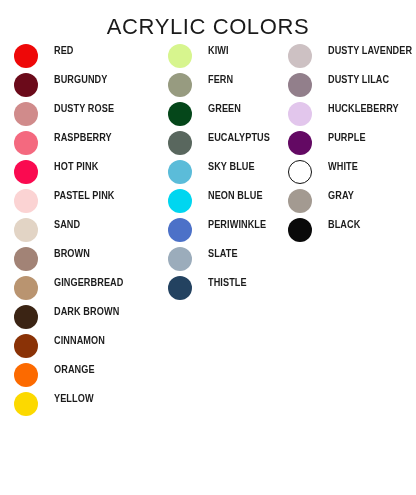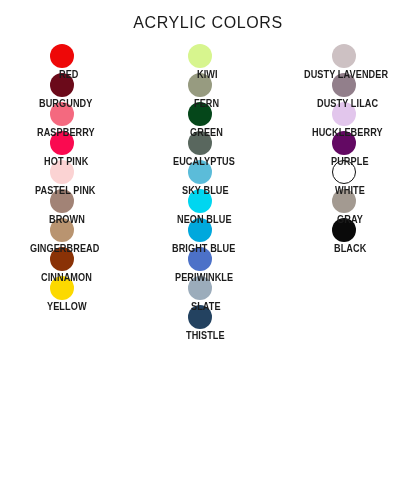--- a/index.html
+++ b/index.html
@@ -19,39 +19,37 @@
     height: 495px;
     background: #ffffff;
   }
   #title {
     position: absolute;
     top: 14px;
     left: 0;
     width: 416px;
     text-align: center;
     font-family: "Liberation Sans", sans-serif;
-    font-size: 16px;
+    font-size: 22px;
     font-weight: 400;
     letter-spacing: 0.6px;
     color: #1a1a1a;
     white-space: nowrap;
   }
   .column {
     position: absolute;
     top: 44px;
   }
   #col-0 { left: 14px; }
-  #col-1 { left: 156px; }
+  #col-1 { left: 168px; }
   #col-2 { left: 288px; }
 
   .swatch-row {
     display: flex;
-    align-items: center;
     height: 29px;
-    flex-direction: column;
   }
   .swatch {
     width: 24px;
     height: 24px;
     border-radius: 50%;
     flex: 0 0 auto;
     box-sizing: border-box;
   }
   .swatch-label {
     margin-left: 16px;
@@ -75,42 +73,58 @@
   <div class="column" id="col-0">
       <div class="swatch-row">
         <div class="swatch" style="background: rgb(238, 8, 8);"></div>
         <div class="swatch-label">RED</div>
       </div>
       <div class="swatch-row">
         <div class="swatch" style="background: rgb(107, 10, 26);"></div>
         <div class="swatch-label">BURGUNDY</div>
       </div>
       <div class="swatch-row">
+        <div class="swatch" style="background: rgb(208, 139, 139);"></div>
+        <div class="swatch-label">DUSTY ROSE</div>
+      </div>
+      <div class="swatch-row">
         <div class="swatch" style="background: rgb(244, 105, 127);"></div>
         <div class="swatch-label">RASPBERRY</div>
       </div>
       <div class="swatch-row">
         <div class="swatch" style="background: rgb(250, 10, 80);"></div>
         <div class="swatch-label">HOT PINK</div>
       </div>
       <div class="swatch-row">
         <div class="swatch" style="background: rgb(251, 211, 211);"></div>
         <div class="swatch-label">PASTEL PINK</div>
       </div>
       <div class="swatch-row">
+        <div class="swatch" style="background: rgb(226, 212, 197);"></div>
+        <div class="swatch-label">SAND</div>
+      </div>
+      <div class="swatch-row">
         <div class="swatch" style="background: rgb(162, 131, 118);"></div>
         <div class="swatch-label">BROWN</div>
       </div>
       <div class="swatch-row">
         <div class="swatch" style="background: rgb(185, 148, 112);"></div>
         <div class="swatch-label">GINGERBREAD</div>
       </div>
       <div class="swatch-row">
+        <div class="swatch" style="background: rgb(59, 36, 20);"></div>
+        <div class="swatch-label">DARK BROWN</div>
+      </div>
+      <div class="swatch-row">
         <div class="swatch" style="background: rgb(138, 50, 6);"></div>
         <div class="swatch-label">CINNAMON</div>
+      </div>
+      <div class="swatch-row">
+        <div class="swatch" style="background: rgb(252, 106, 0);"></div>
+        <div class="swatch-label">ORANGE</div>
       </div>
       <div class="swatch-row">
         <div class="swatch" style="background: rgb(252, 217, 0);"></div>
         <div class="swatch-label">YELLOW</div>
       </div>
     </div>
   <div class="column" id="col-1">
       <div class="swatch-row">
         <div class="swatch" style="background: rgb(215, 245, 142);"></div>
         <div class="swatch-label">KIWI</div>
@@ -127,24 +141,20 @@
         <div class="swatch" style="background: rgb(89, 103, 94);"></div>
         <div class="swatch-label">EUCALYPTUS</div>
       </div>
       <div class="swatch-row">
         <div class="swatch" style="background: rgb(91, 188, 217);"></div>
         <div class="swatch-label">SKY BLUE</div>
       </div>
       <div class="swatch-row">
         <div class="swatch" style="background: rgb(0, 214, 240);"></div>
         <div class="swatch-label">NEON BLUE</div>
-      </div>
-      <div class="swatch-row">
-        <div class="swatch" style="background: rgb(0, 168, 221);"></div>
-        <div class="swatch-label">BRIGHT BLUE</div>
       </div>
       <div class="swatch-row">
         <div class="swatch" style="background: rgb(76, 113, 200);"></div>
         <div class="swatch-label">PERIWINKLE</div>
       </div>
       <div class="swatch-row">
         <div class="swatch" style="background: rgb(155, 172, 187);"></div>
         <div class="swatch-label">SLATE</div>
       </div>
       <div class="swatch-row">

